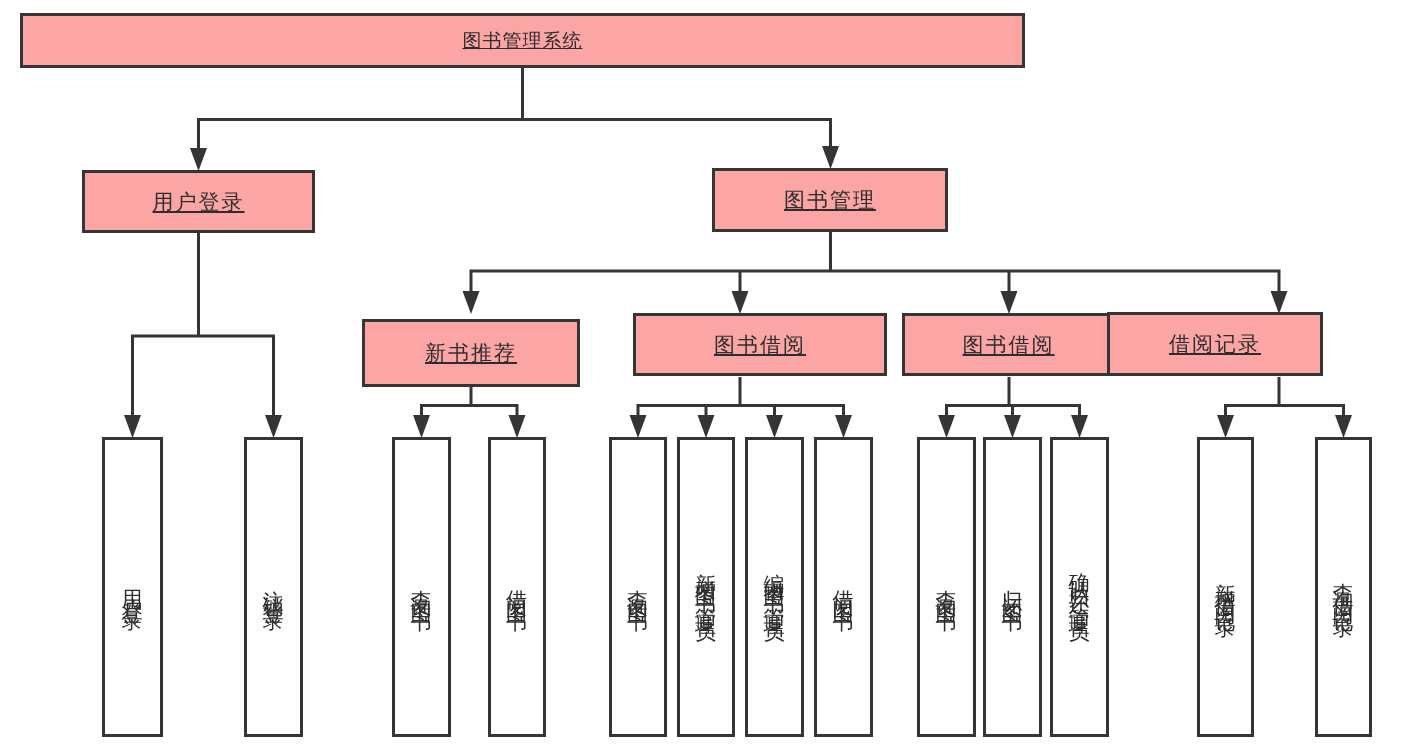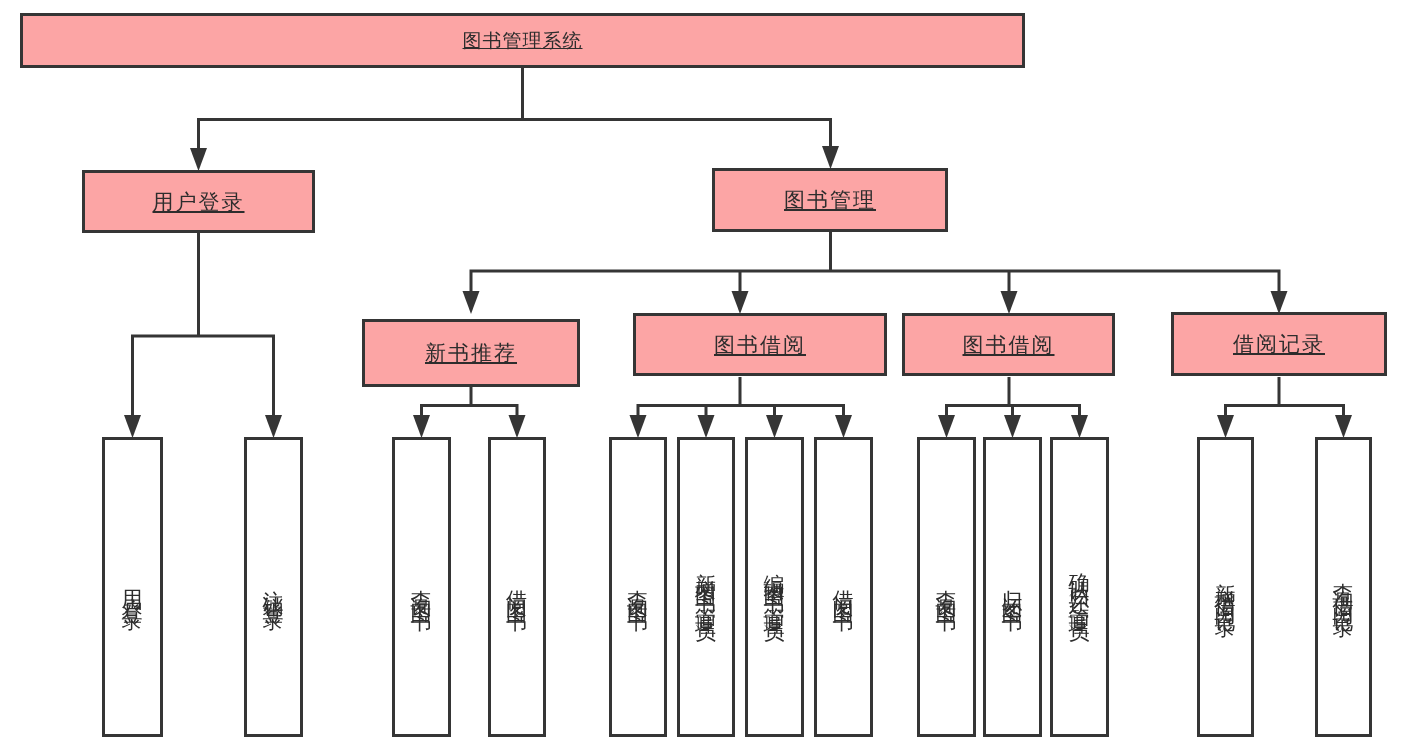--- a/index.html
+++ b/index.html
@@ -80,21 +80,21 @@
   </svg>
 
   <div class="hbox root-box" style="left:20px;top:13px;width:1005px;height:55px">图书管理系统</div>
 
   <div class="hbox" style="left:82px;top:170px;width:233px;height:63px">用户登录</div>
   <div class="hbox" style="left:712px;top:168px;width:236px;height:64px">图书管理</div>
 
   <div class="hbox" style="left:362px;top:319px;width:218px;height:68px">新书推荐</div>
   <div class="hbox" style="left:633px;top:313px;width:254px;height:63px">图书借阅</div>
   <div class="hbox" style="left:902px;top:313px;width:213px;height:63px">图书借阅</div>
-  <div class="hbox" style="left:1171px;top:312px;width:216px;height:64px">借阅记录</div>
+  <div class="hbox" style="left:1107px;top:312px;width:216px;height:64px">借阅记录</div>
 
   <div class="vbox" style="left:102px;width:61px">用户登录</div>
   <div class="vbox" style="left:244px;width:59px">注销登录</div>
 
   <div class="vbox" style="left:392px;width:59px">查询图书</div>
   <div class="vbox" style="left:488px;width:58px">借阅图书</div>
 
   <div class="vbox" style="left:609px;width:58px">查询图书</div>
   <div class="vbox" style="left:677px;width:58px">新增图书（管理员）</div>
   <div class="vbox" style="left:745px;width:59px">编辑图书（管理员）</div>

